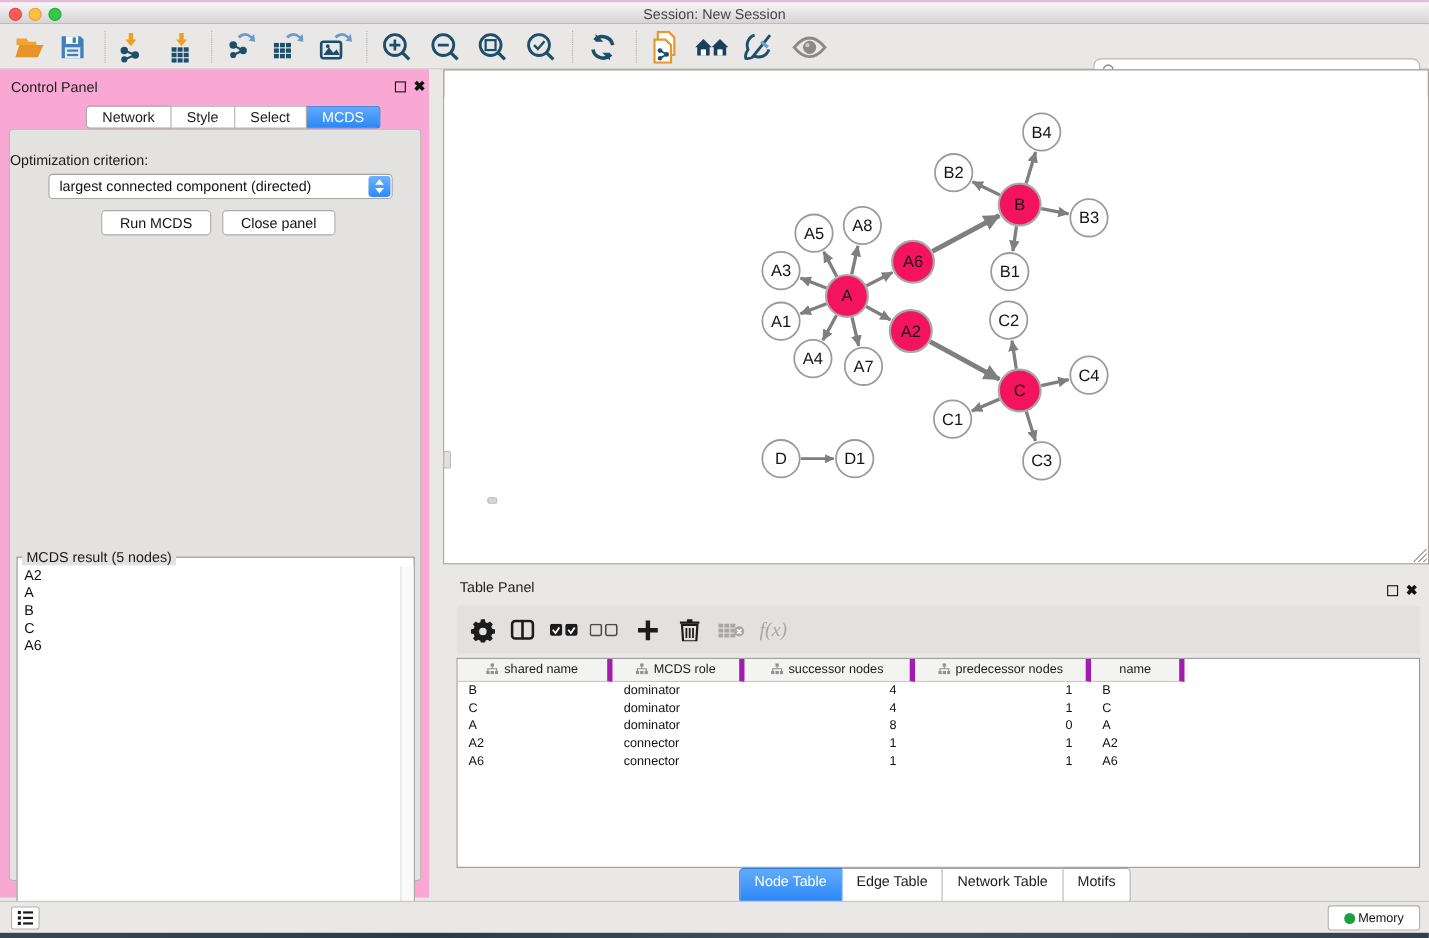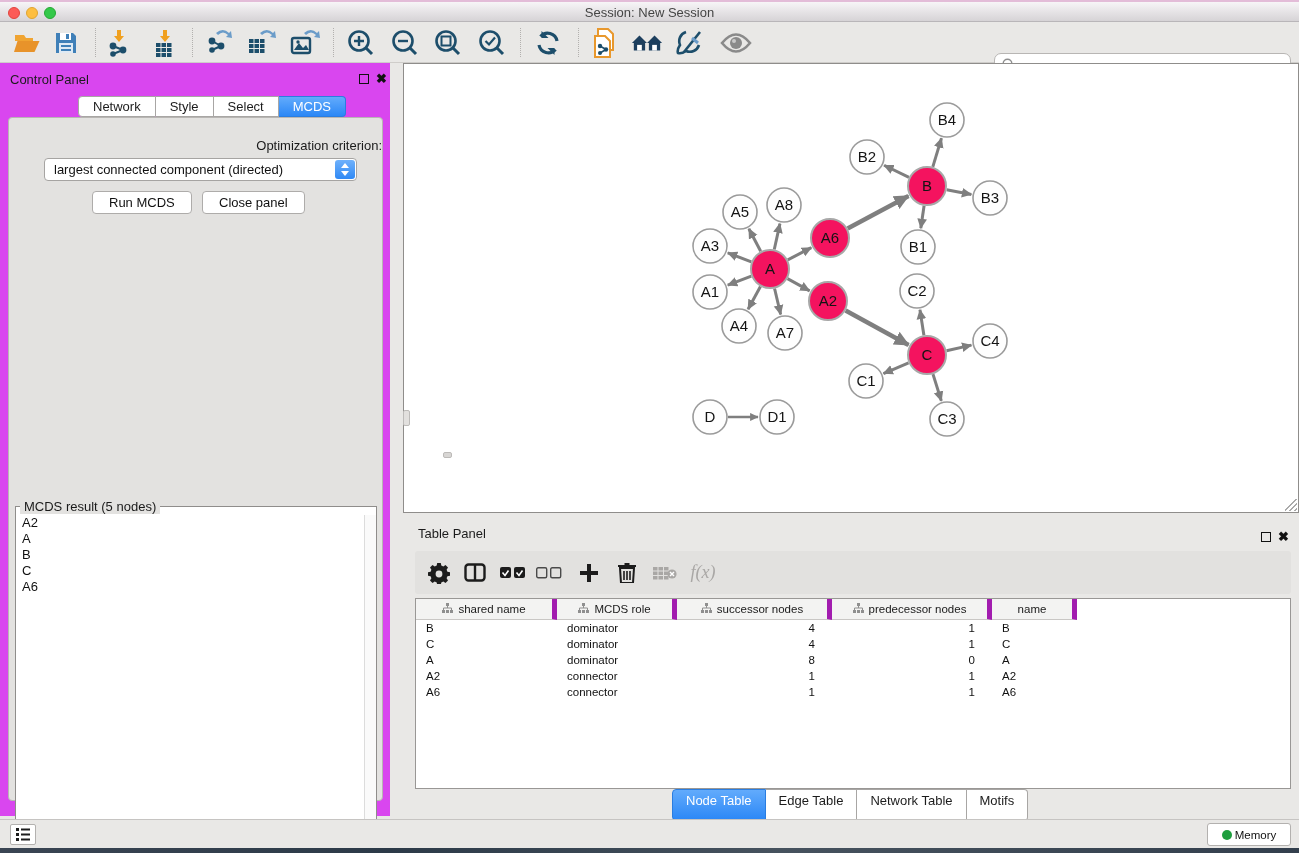--- a/index.html
+++ b/index.html
@@ -21,33 +21,33 @@
   .toolbar { position:absolute; left:0; top:22px; width:1299px; height:41px;
     background:#e9e8e6; border-bottom:1px solid #cfcdca; }
   .tb-ic { position:absolute; top:5px; width:32px; height:32px; display:flex;
     align-items:center; justify-content:center; cursor:default; }
   .tb-sep { position:absolute; top:6px; height:29px; border-left:1px dotted #b2b0ae; width:0; }
   .searchbox { position:absolute; left:994px; top:31px; width:297px; height:22px;
     background:#fff; border:1px solid #b8b6b4; border-radius:7px; }
   .searchbox svg { position:absolute; left:7px; top:4px; }
 
   
-  .cpanel { position:absolute; left:0; top:63px; width:390px; height:753px; background:#d946ef; }
+  .cpanel { position:absolute; left:0; top:63px; width:390px; height:753px; background:#f9a8d4; }
   .cpanel-hdr { position:absolute; left:10px; top:9px; font-size:13px; color:#1c1c1c; }
   .panel-float { position:absolute; width:10px; height:10px; border:1.5px solid #111; top:11px; }
   .panel-close { position:absolute; top:8px; font-size:13px; font-weight:bold; color:#111; }
   .cp-tabs { position:absolute; left:78px; top:33px; height:21px; display:flex; }
   .tab { height:21px; line-height:20px; padding:0 14px; font-size:13px; background:#fff;
     border:1px solid #a8a6a4; border-left:none; color:#1c1c1c; }
   .tab:first-child { border-left:1px solid #a8a6a4; border-radius:4px 0 0 4px; }
   .tab:last-child { border-radius:0 4px 4px 0; }
   .tab.sel { background:linear-gradient(#62abfc,#2b87f6); border-color:#2a7de0; color:#fff; }
   .cp-body { position:absolute; left:8px; top:54px; width:375px; height:684px;
     background:#e3e2e0; border:1px solid #b8b6b3; border-radius:4px; }
-  .opt-label { position:absolute; left:0; right:0; top:20px; text-align:right; font-size:13px; color:#1a1a1a; }
+  .opt-label { position:absolute; left:0; right:0; top:20px; text-align:left; font-size:13px; color:#1a1a1a; }
   .dropdown { position:absolute; left:35px; top:40px; width:313px; height:23px; background:#fff;
     border:1px solid #a6a4a2; border-radius:4px; font-size:13px; line-height:21px; padding-left:9px; color:#111; }
   .dd-step { position:absolute; right:1px; top:1px; width:20px; height:19px; border-radius:3px;
     background:linear-gradient(#6fb1fb,#2f89f5); }
   .dd-step:before, .dd-step:after { content:""; position:absolute; left:6px; border-left:4px solid transparent;
     border-right:4px solid transparent; }
   .dd-step:before { top:3px; border-bottom:5px solid #fff; }
   .dd-step:after  { bottom:3px; border-top:5px solid #fff; }
   .cp-btn { position:absolute; top:73px; height:23px; background:#fff; border:1px solid #aeacaa;
     border-radius:4px; font-size:13px; font-family:"Liberation Sans",sans-serif; color:#111; padding:0 16px; }

